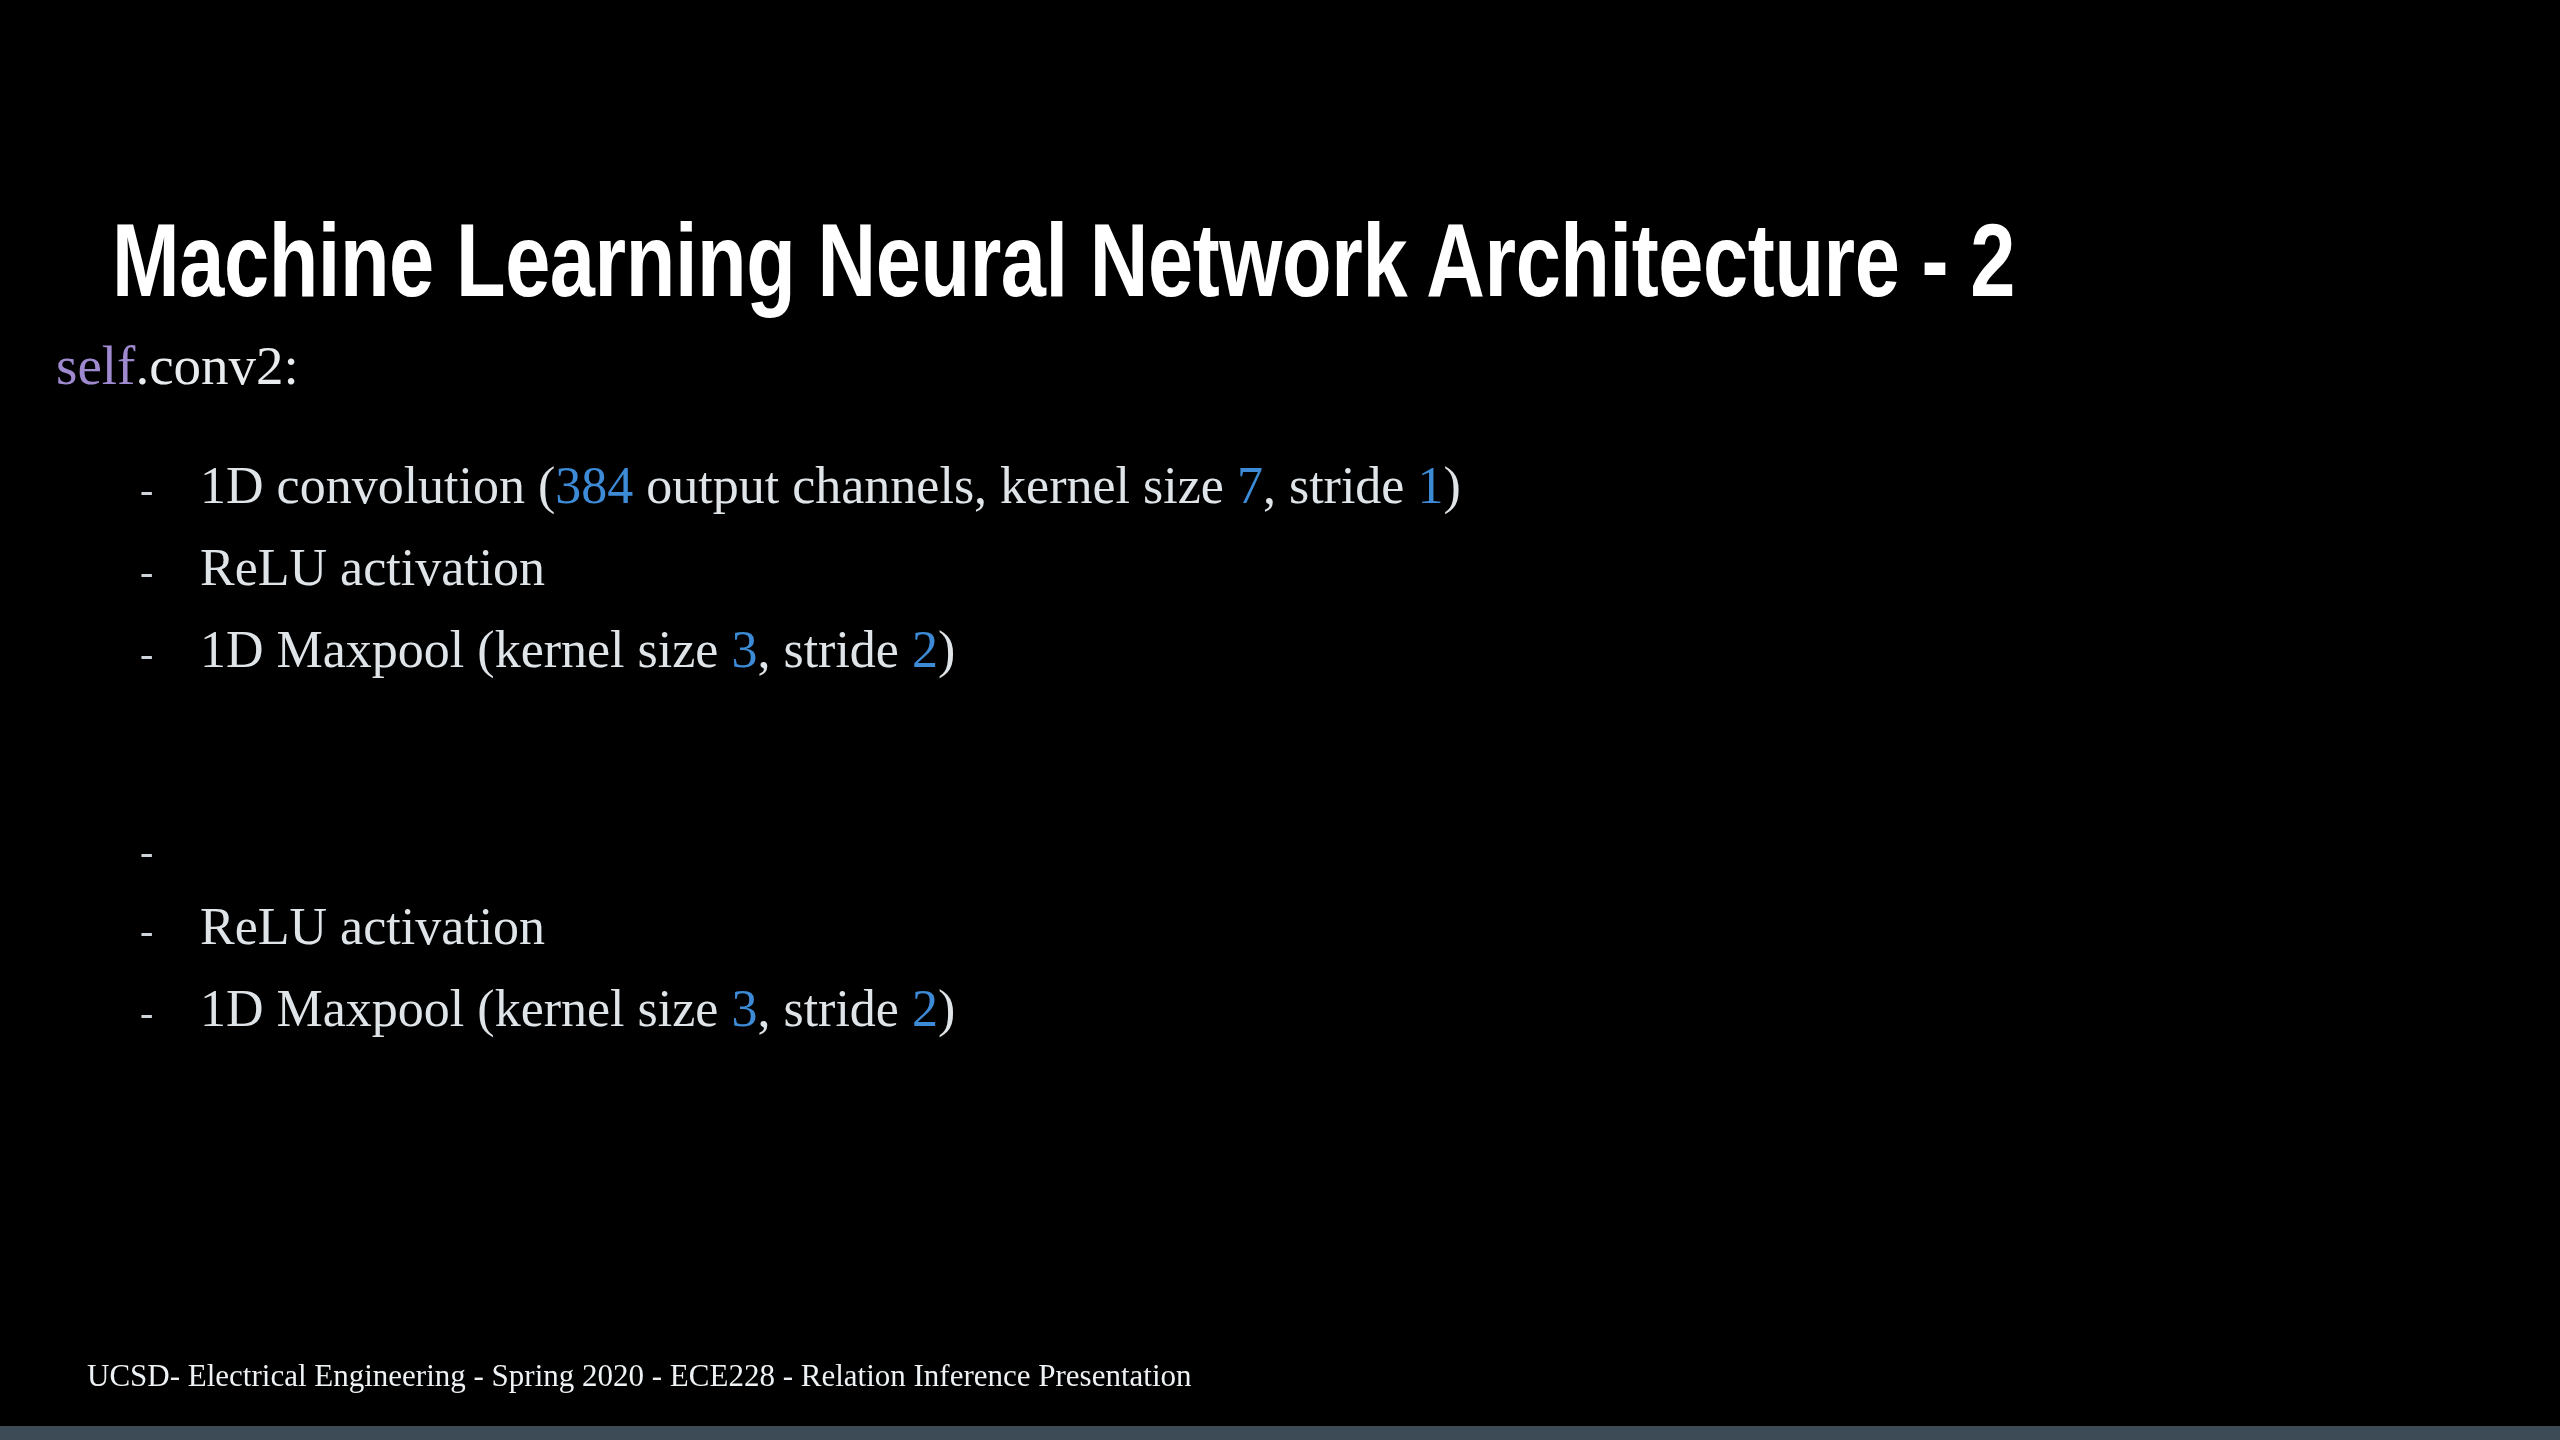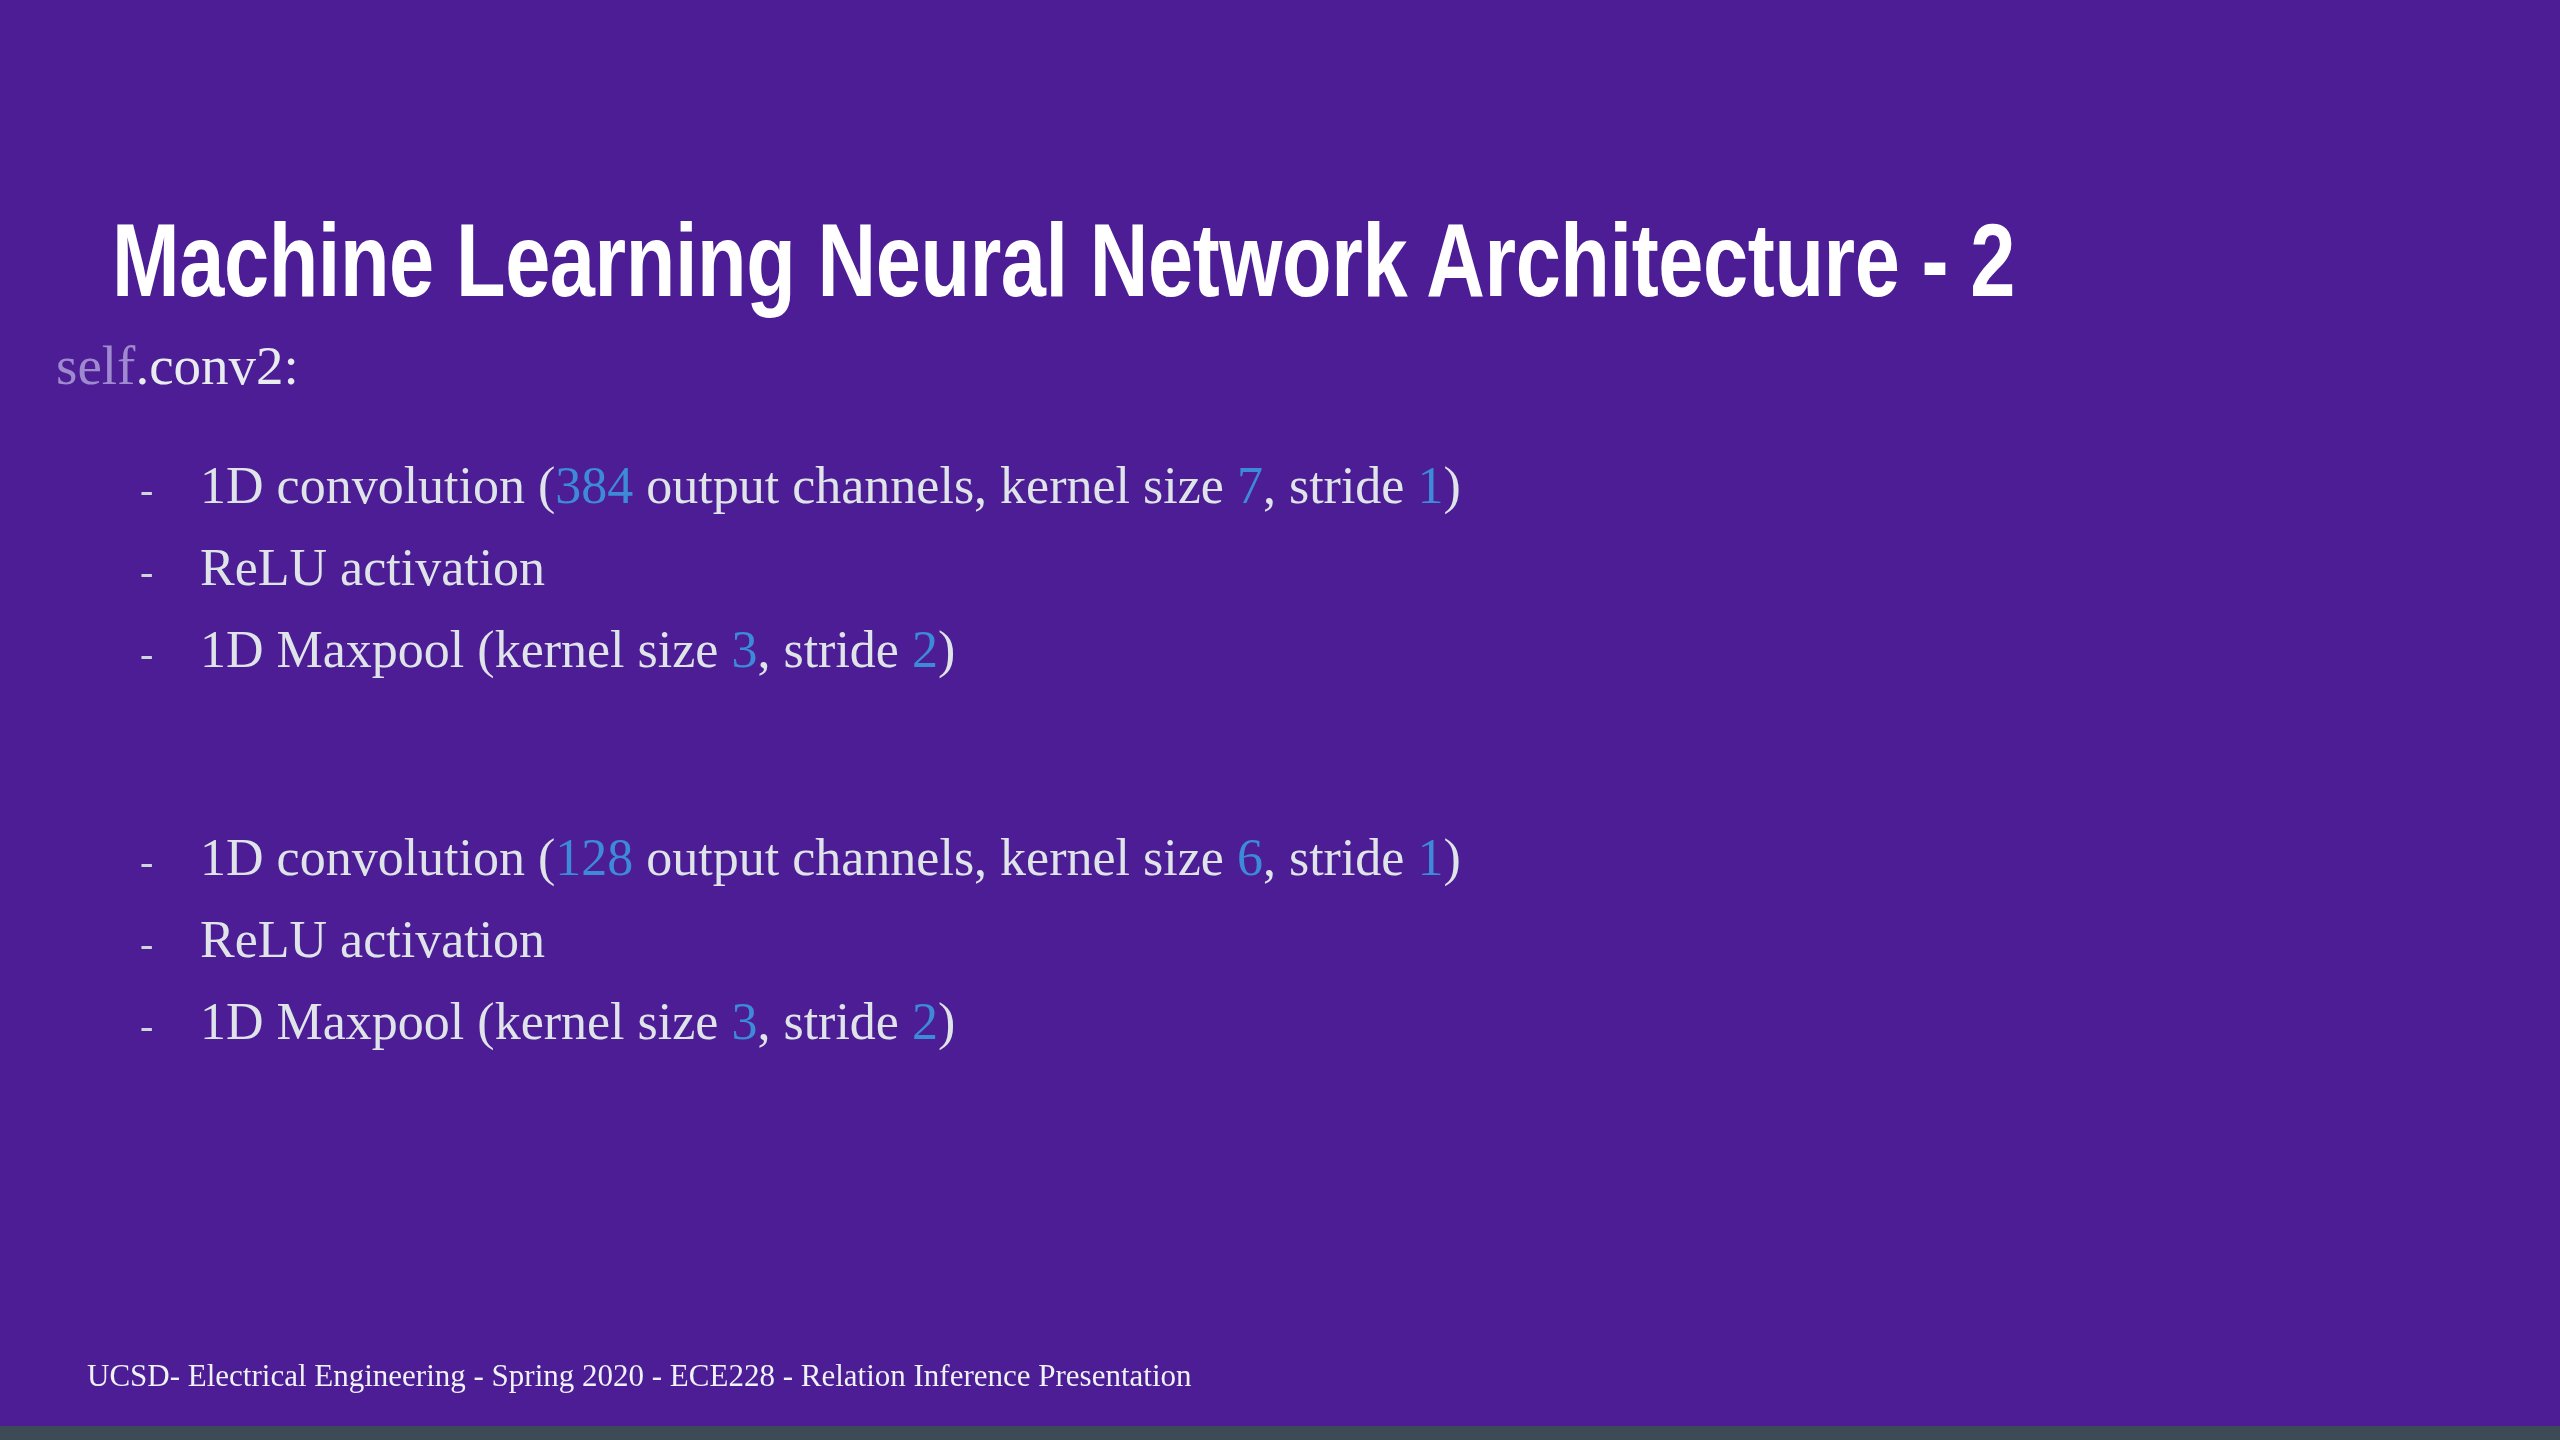--- a/index.html
+++ b/index.html
@@ -4,21 +4,21 @@
 <style>
   html, body {
     margin: 0;
     padding: 0;
     background: #36454f;
   }
   .slide {
     position: relative;
     width: 2560px;
     height: 1440px;
-    background: #4c1d95;
+    background: #000000;
     overflow: hidden;
     font-family: "Liberation Serif", "DejaVu Serif", serif;
     box-sizing: border-box;
   }
   .bottom-band {
     position: absolute;
     left: 0;
     right: 0;
     bottom: 0;
     height: 14px;
@@ -133,21 +133,20 @@
               <span class="dash">-</span>
               <span class="btext"><span>1D Maxpool (kernel size </span><span class="num">3</span><span>, stride </span><span class="num">2</span><span>)</span></span>
             </div>
           </div>
         </div>
         <div class="section-gap"></div>
         <div class="section">
           <div class="bullets">
             <div class="bullet">
               <span class="dash">-</span>
-              <span class="btext"><span>1D convolution (</span><span class="num">128</span><span> output channels, kernel size </span><span class="num">6</span><span>, stride </span><span class="num">1</span><span>)</span></span>
             </div>
             <div class="bullet">
               <span class="dash">-</span>
               <span class="btext"><span>ReLU activation</span></span>
             </div>
             <div class="bullet">
               <span class="dash">-</span>
               <span class="btext"><span>1D Maxpool (kernel size </span><span class="num">3</span><span>, stride </span><span class="num">2</span><span>)</span></span>
             </div>
           </div>

